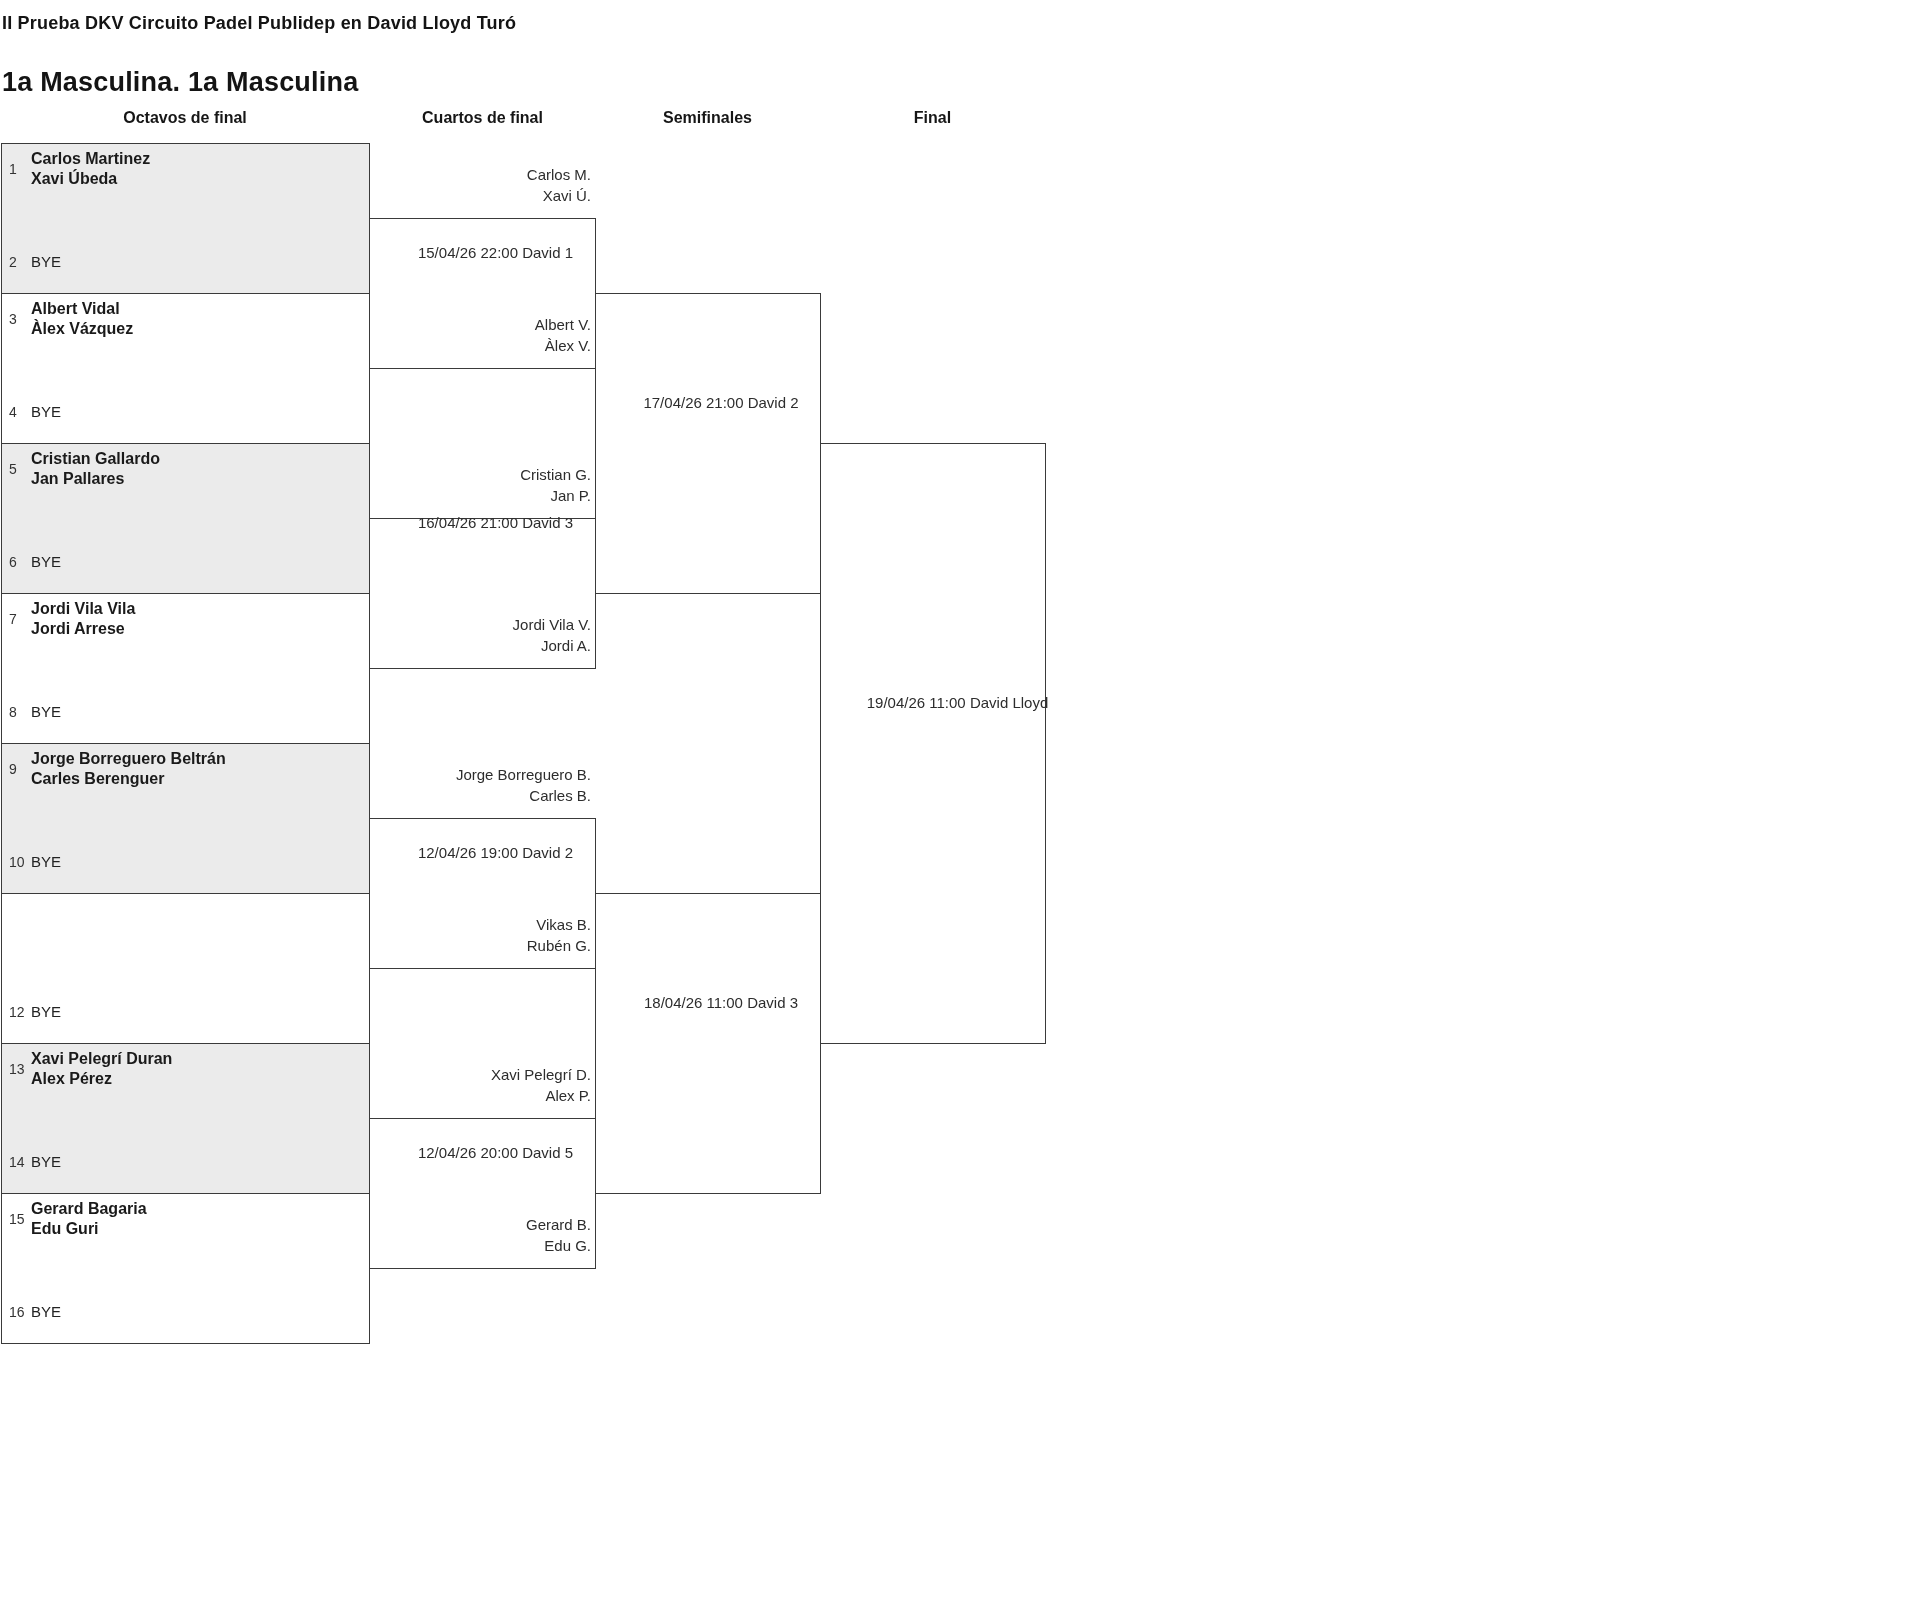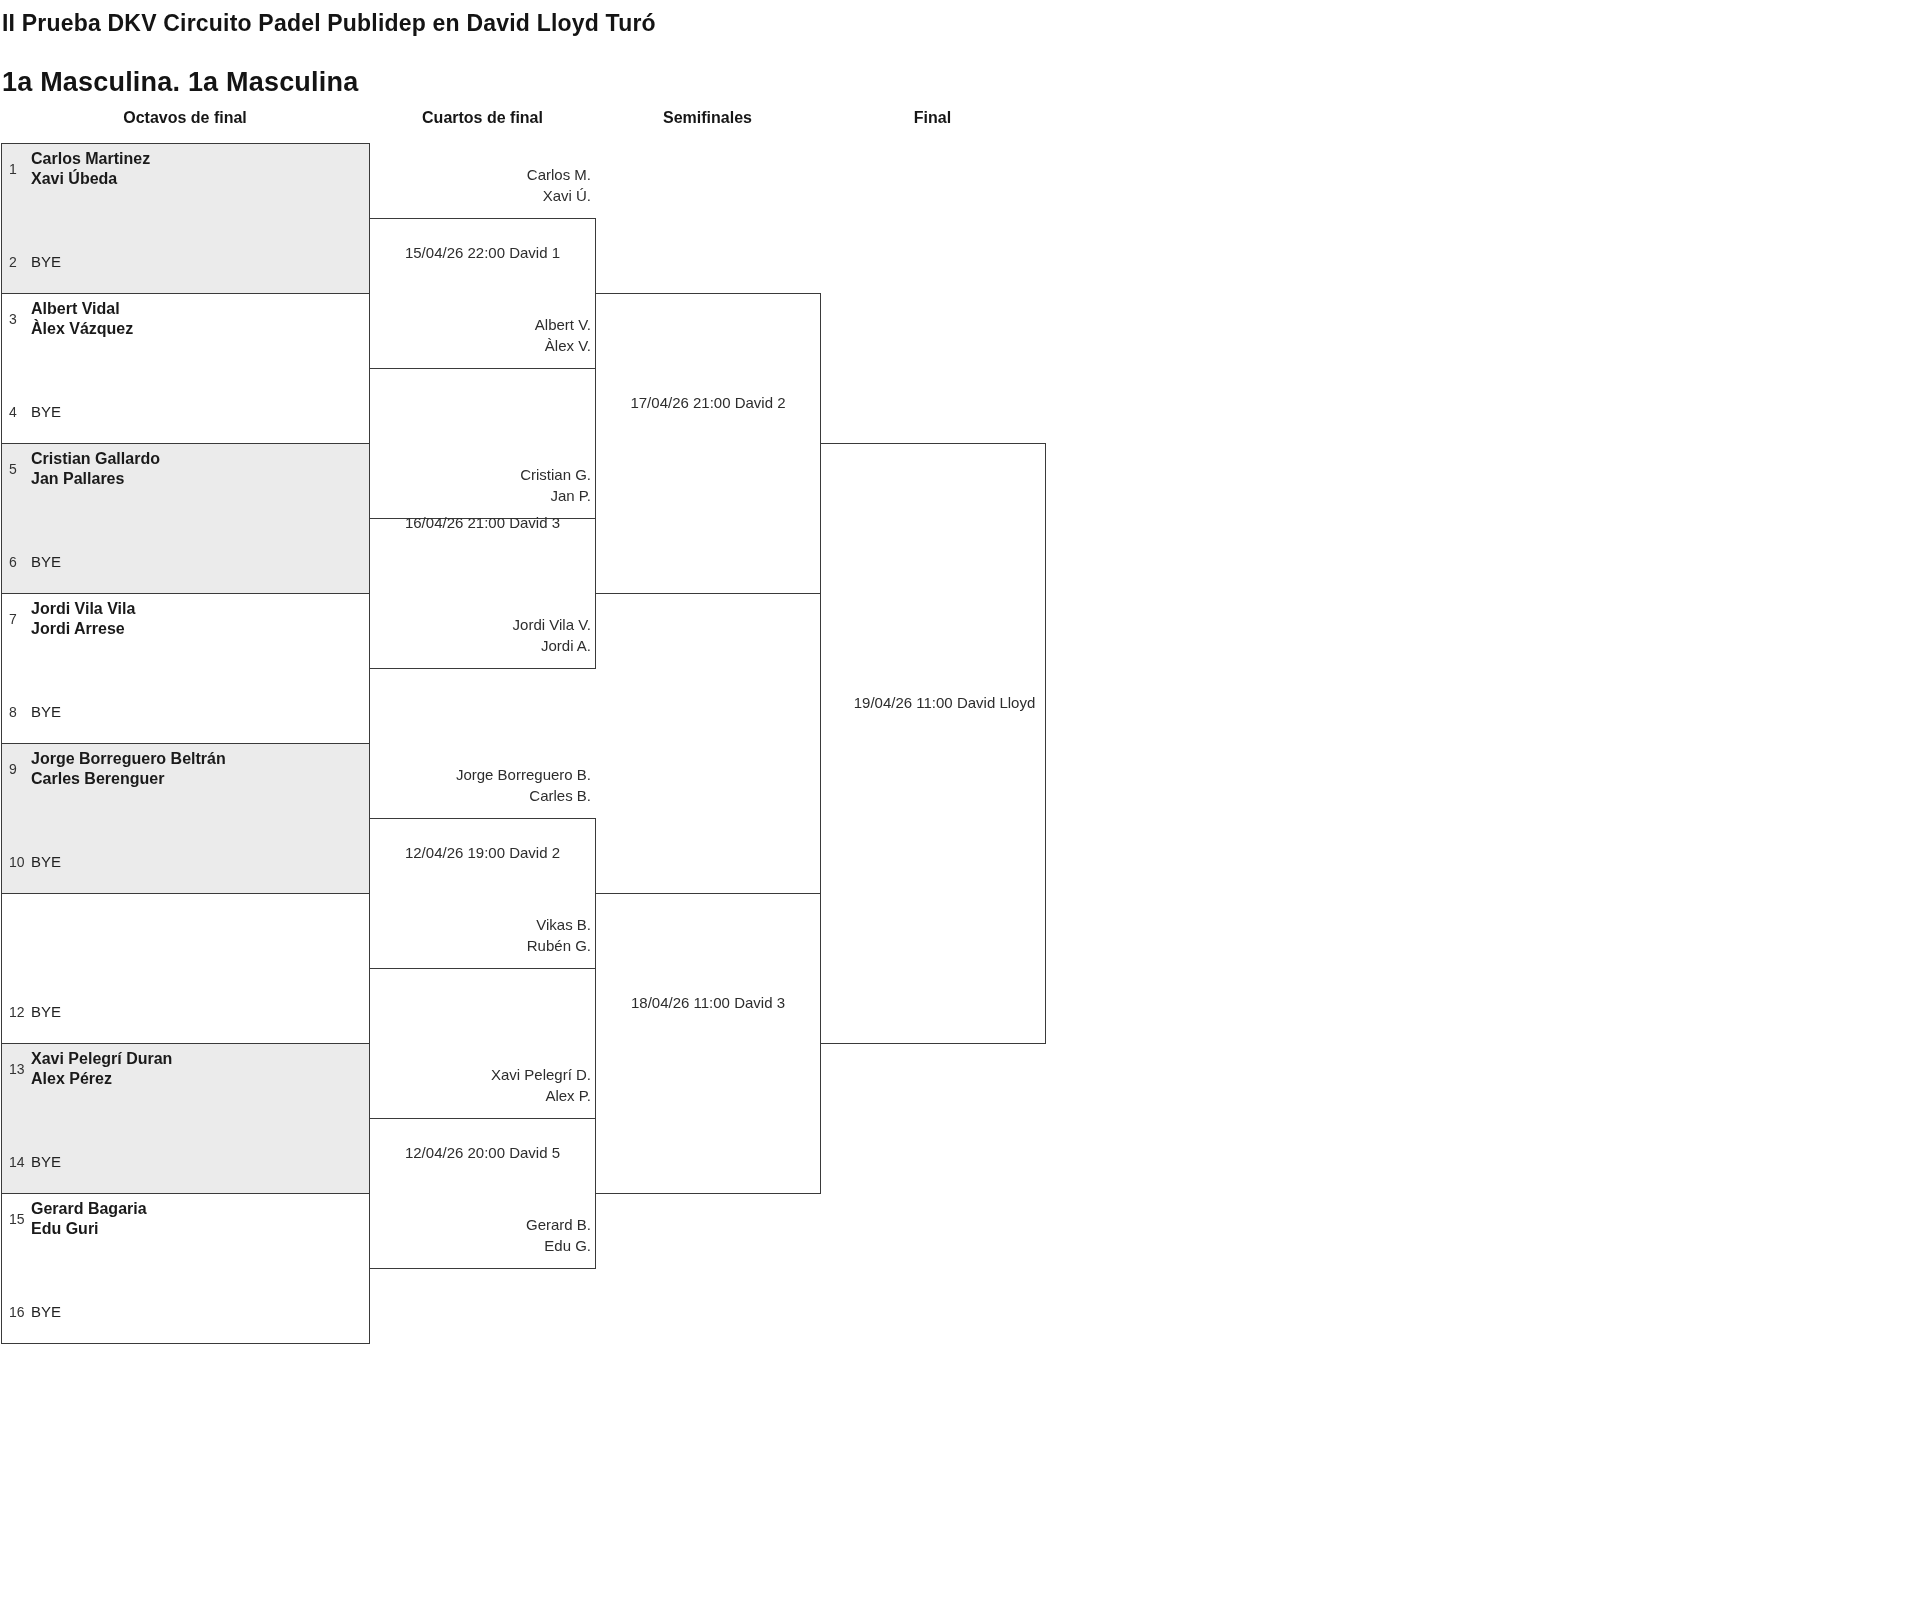--- a/index.html
+++ b/index.html
@@ -1,18 +1,18 @@
 <!DOCTYPE html>
 <html><head>
 <meta charset="utf-8">
 <style>
   html,body{margin:0;padding:0;background:#fff;}
   .page{position:relative;width:1920px;height:1624px;background:#fff;overflow:hidden;
         font-family:"Liberation Sans",sans-serif;color:#1a1a1a;}
-  .title{position:absolute;left:2px;top:6px;font-size:23px;line-height:35px;
+  .title{position:absolute;left:2px;top:6px;font-size:18px;line-height:35px;
          font-weight:700;letter-spacing:.2px;color:#141414;white-space:nowrap;}
   .subtitle{position:absolute;left:2px;top:41px;font-size:27px;line-height:35px;
          font-weight:700;letter-spacing:.2px;color:#141414;white-space:nowrap;margin-top:24px;}
   .round-header{position:absolute;top:109px;height:22px;text-align:center;
          font-size:16px;font-weight:700;color:#161616;}
   
   .r1{position:absolute;left:1px;width:369px;height:151px;border:1px solid #3a3a3a;
       box-sizing:border-box;background:#fff;}
   .r1.shaded{background:#ebebeb;}
   .slot{display:flex;align-items:center;}
@@ -21,21 +21,21 @@
   .seed{width:22px;padding-left:7px;flex:0 0 auto;font-size:14px;color:#333;}
   .team-names{font-size:16px;line-height:20px;font-weight:700;color:#1a1a1a;}
   .bye-names{font-size:15px;line-height:20px;font-weight:400;color:#222;}
   
   .match-rect{position:absolute;border:1px solid #3a3a3a;box-sizing:border-box;background:transparent;}
   .qf{left:369px;width:227px;height:151px;}
   .sf{left:595px;width:226px;height:301px;}
   .fi{left:820px;width:226px;height:601px;}
   
   .mdate{position:absolute;height:20px;line-height:20px;text-align:center;
-         font-size:15px;color:#2d2d2d;white-space:nowrap;}
+         font-size:15px;color:#2d2d2d;white-space:nowrap;margin-left:13px;}
   .mdate.c2{left:369px;width:227px;}
   .mdate.c3{left:595px;width:226px;}
   .mdate.c4{left:820px;width:249px;}
   
   .winner{position:absolute;left:377px;width:214px;font-size:15px;line-height:21px;
           color:#2d2d2d;white-space:nowrap;text-align:right;}
 </style>
 </head>
 <body>
 

